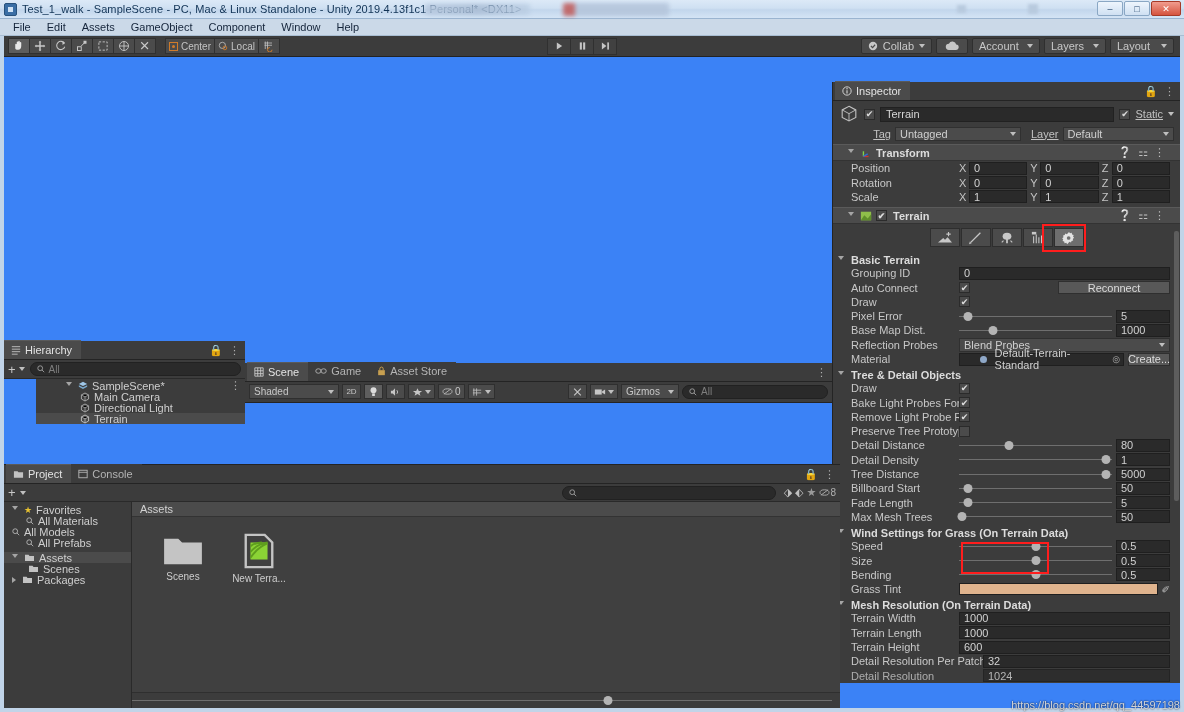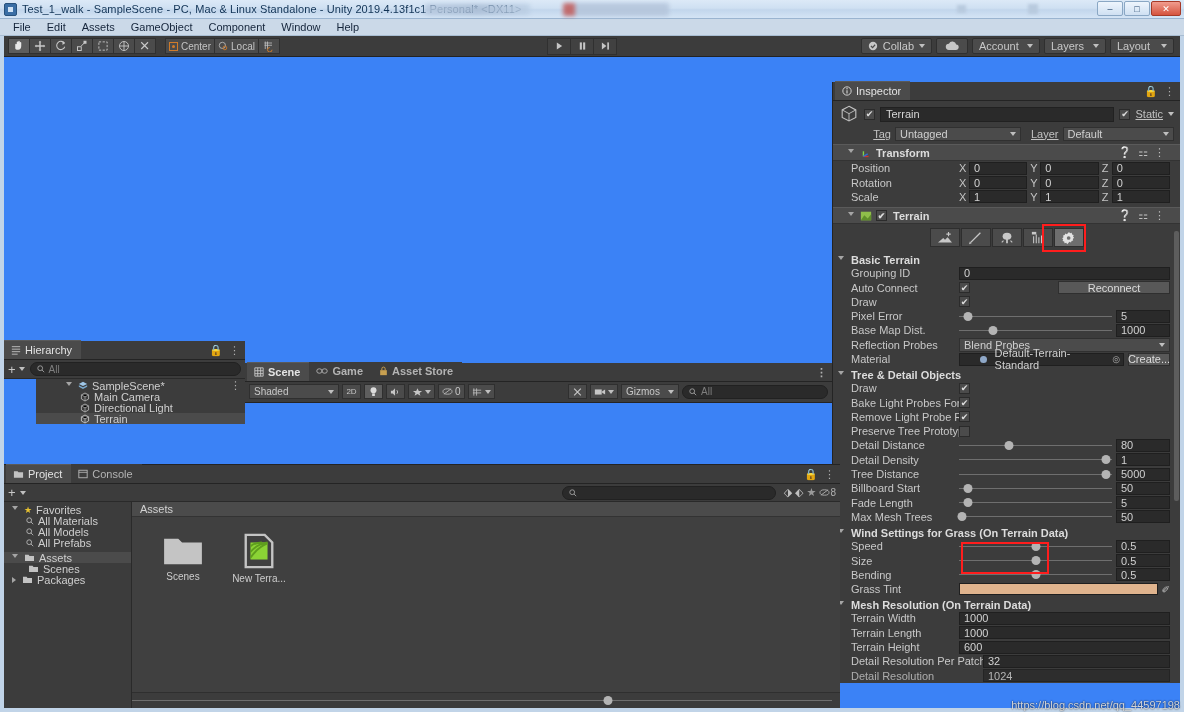--- a/index.html
+++ b/index.html
@@ -383,21 +383,21 @@
                   <path fill="none" stroke="#d0d0d0" stroke-width="1" d="M6 1.2l4.3 2.3v4.9L6 10.8 1.7 8.4V3.5z"></path>
                   <path stroke="#d0d0d0" stroke-width=".8" d="M1.7 3.5L6 5.8l4.3-2.3M6 5.8v5"></path>
                 </svg>
               <span>Terrain</span>
             </div>
           </div>
         </div>
       </div>
 
       <div class="centercol">
-        <div class="tabstrip" style="padding-left:2px;font-weight:bold;">
+        <div class="tabstrip" style="padding-left:2px;">
           <div class="ptab active">
             <svg width="10" height="10" viewBox="0 0 12 12">
                 <path stroke="#cfcfcf" stroke-width="1" fill="none" d="M1 1h10v10H1zM1 4.5h10M1 8h10M4.5 1v10M8 1v10"></path>
               </svg>
             <span>Scene</span>
           </div>
           <div class="ptab">
             <svg width="12" height="8" viewBox="0 0 16 10">
                 <ellipse cx="4.5" cy="5" rx="3.5" ry="3" fill="none" stroke="#b0b0b0" stroke-width="1.2"></ellipse>
                 <ellipse cx="11.5" cy="5" rx="3.5" ry="3" fill="none" stroke="#b0b0b0" stroke-width="1.2"></ellipse>
@@ -992,21 +992,21 @@
             <span style="color:#e8c230;font-size:9px">★</span>
             <span>Favorites</span>
           </div>
           <div class="hl" style="padding-left:22px;">
             <svg width="8" height="8" viewBox="0 0 10 10">
                 <circle cx="4" cy="4" r="3" fill="none" stroke="#b0b0b0" stroke-width="1.2"></circle>
                 <path d="M6.3 6.3L9 9" stroke="#b0b0b0" stroke-width="1.2"></path>
               </svg>
             <span>All Materials</span>
           </div>
-          <div class="hl" style="padding-left:22px;">
+          <div class="hl" style="padding-left:8px;">
             <svg width="8" height="8" viewBox="0 0 10 10">
                 <circle cx="4" cy="4" r="3" fill="none" stroke="#b0b0b0" stroke-width="1.2"></circle>
                 <path d="M6.3 6.3L9 9" stroke="#b0b0b0" stroke-width="1.2"></path>
               </svg>
             <span>All Models</span>
           </div>
           <div class="hl" style="padding-left:22px;">
             <svg width="8" height="8" viewBox="0 0 10 10">
                 <circle cx="4" cy="4" r="3" fill="none" stroke="#b0b0b0" stroke-width="1.2"></circle>
                 <path d="M6.3 6.3L9 9" stroke="#b0b0b0" stroke-width="1.2"></path>

